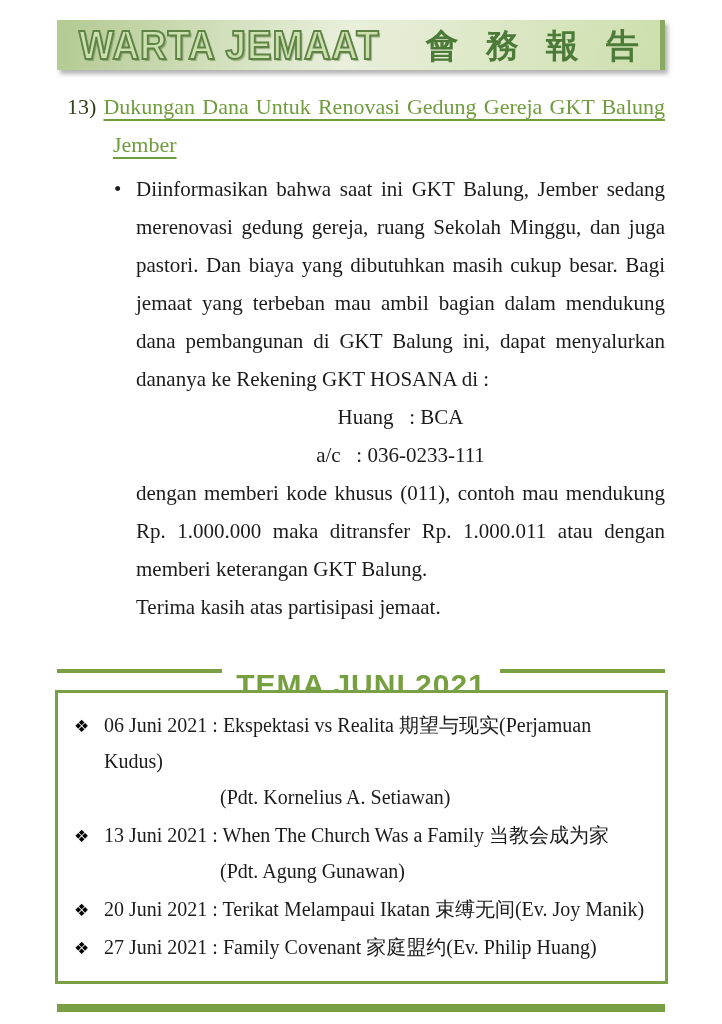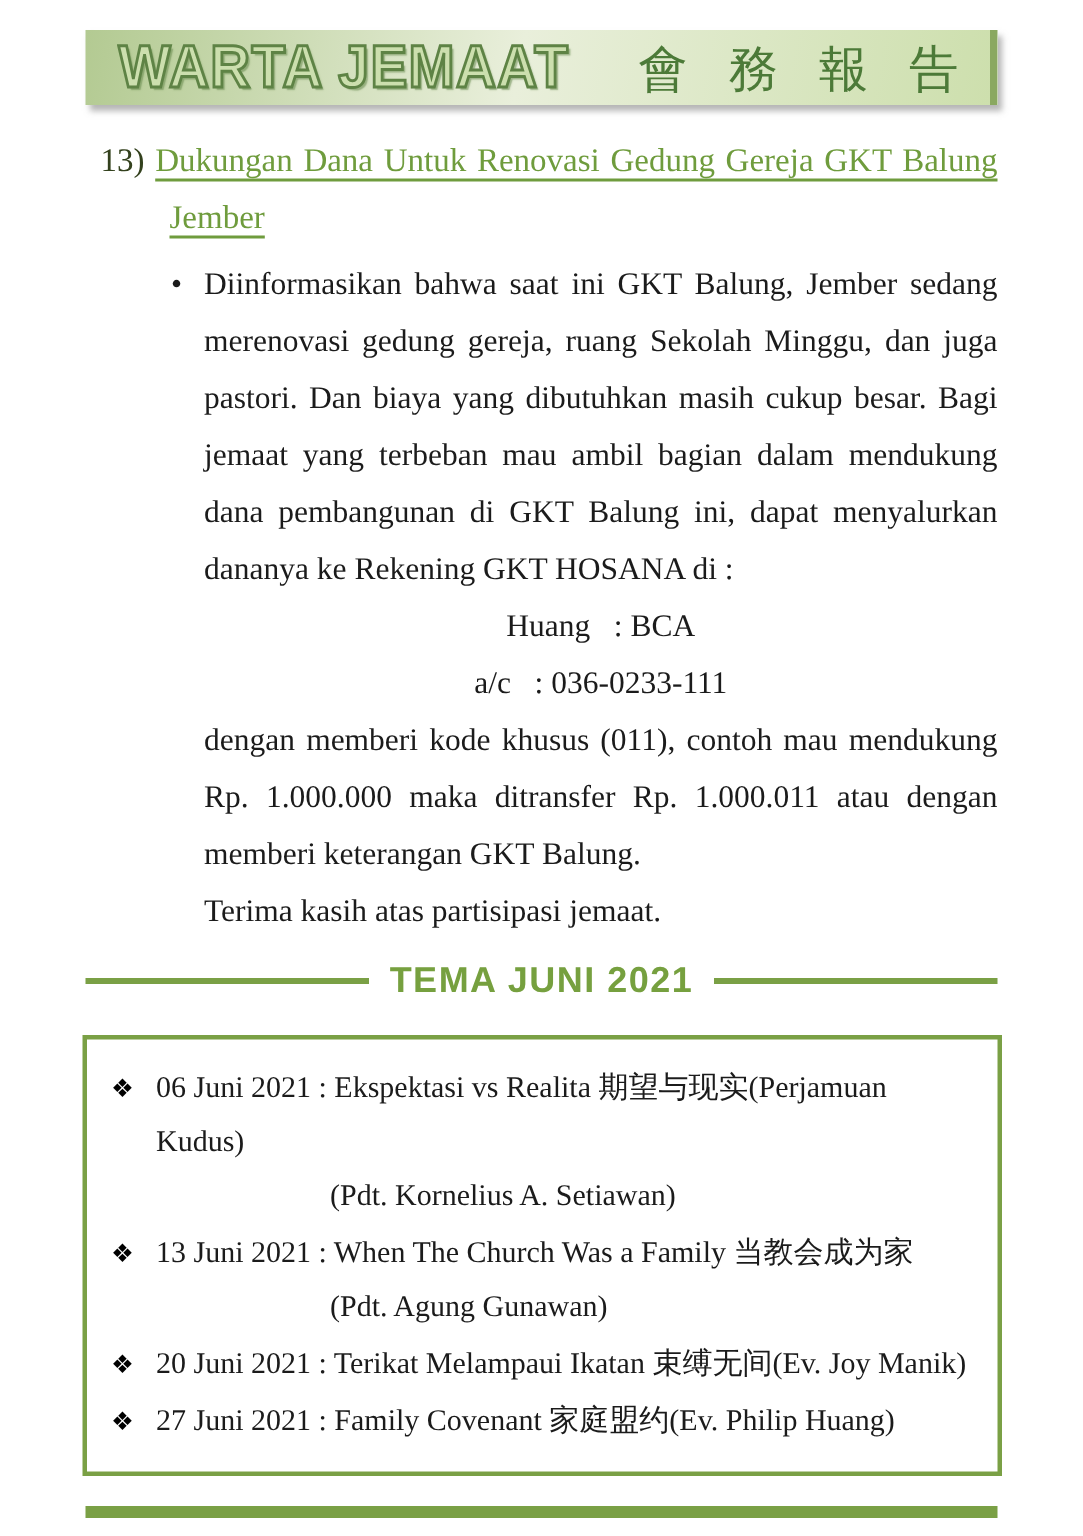--- a/index.html
+++ b/index.html
@@ -21,21 +21,21 @@
   .wj-title {
     font-family:"Liberation Sans","DejaVu Sans",sans-serif;
     font-weight:bold; font-size:40px; line-height:1;
     letter-spacing:1px; color:#ccdfae;
     -webkit-text-stroke:2px #5e8345;
     text-shadow:2px 2px 1px rgba(94,131,69,.55);
     transform:scaleX(.92); transform-origin:left center; white-space:nowrap;
   }
   .cn-title {
     font-family:"Liberation Sans","DejaVu Sans",sans-serif;
-    font-weight:normal; font-size:33px; line-height:1;
+    font-weight:bold; font-size:33px; line-height:1;
     color:#4c7a38; letter-spacing:9px; white-space:nowrap;
   }
 
   
   .section { position:absolute; left:40px; right:30px; top:88px; }
   .heading {
     font-size:22px; font-weight:normal; line-height:38px;
     text-align:justify; padding-left:46px; text-indent:-46px;
   }
   .heading .num { color:#33411d; }
@@ -50,22 +50,22 @@
   .note { text-align:justify; }
 
   
   .tema-heading-row {
     position:absolute; top:640px; left:30px; right:30px;
     display:flex; align-items:center; gap:8px;
   }
   .tema-line { height:4px; background:#7aa045; flex:1; }
   .tema-text {
     font-family:"Liberation Sans","DejaVu Sans",sans-serif;
-    font-weight:bold; font-size:24px; color:#76a03f;
-    letter-spacing:1px; padding:0 6px; white-space:nowrap;
+    font-weight:bold; font-size:30px; color:#76a03f;
+    letter-spacing:1px; padding:0 6px; white-space:nowrap;margin-top:28px;
   }
 
   
   .tema-box {
     position:absolute; left:28px; right:27px; top:690px;
     border:3px solid #7aa045; background:#fff;
     padding:14px 10px 14px 0; box-sizing:border-box;
   }
   .tema-item {
     position:relative; padding-left:46px;

